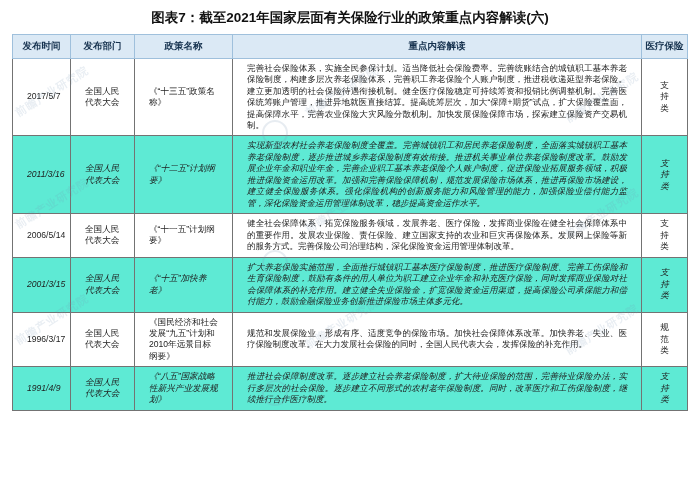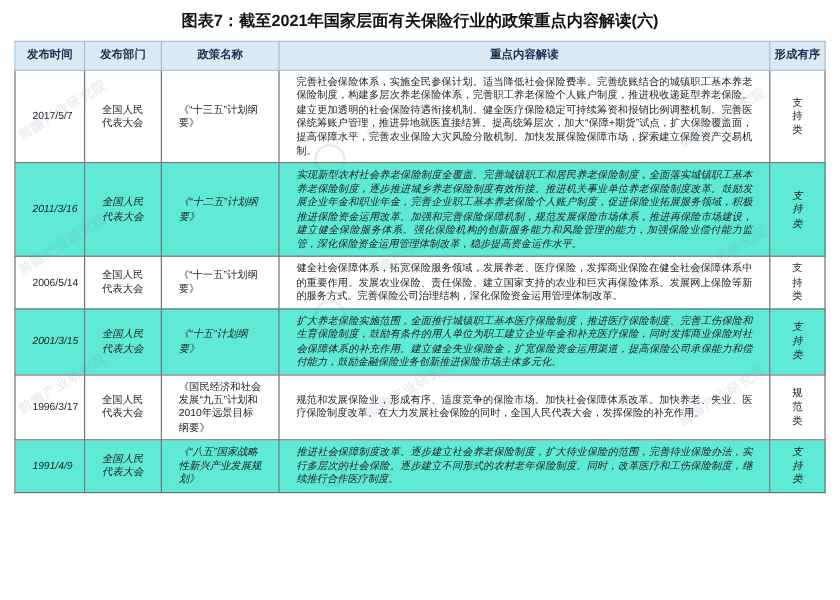--- a/index.html
+++ b/index.html
@@ -159,49 +159,49 @@
       <col style="width:98px">
       <col>
       <col style="width:46px">
     </colgroup>
     <thead>
       <tr>
         <th>发布时间</th>
         <th>发布部门</th>
         <th>政策名称</th>
         <th>重点内容解读</th>
-        <th>形成有序</th>
+        <th>医疗保险</th>
       </tr>
     </thead>
     <tbody>
       <tr class="band-odd">
         <td class="c-date">2017/5/7</td>
         <td class="c-dept">全国人民代表大会</td>
-        <td class="c-name">《“十三五”计划纲要》</td>
+        <td class="c-name">《“十三五”政策名称》</td>
         <td class="c-content">完善社会保险体系，实施全民参保计划。适当降低社会保险费率。完善统账结合的城镇职工基本养老保险制度，构建多层次养老保险体系，完善职工养老保险个人账户制度，推进税收递延型养老保险。建立更加透明的社会保险待遇衔接机制。健全医疗保险稳定可持续筹资和报销比例调整机制。完善医保统筹账户管理，推进异地就医直接结算。提高统筹层次，加大“保障+期货”试点，扩大保险覆盖面，提高保障水平，完善农业保险大灾风险分散机制。加快发展保险保障市场，探索建立保险资产交易机制。</td>
         <td class="c-type">支持类</td>
       </tr>
       <tr class="band-even">
         <td class="c-date">2011/3/16</td>
         <td class="c-dept">全国人民代表大会</td>
         <td class="c-name">《“十二五”计划纲要》</td>
         <td class="c-content">实现新型农村社会养老保险制度全覆盖。完善城镇职工和居民养老保险制度，全面落实城镇职工基本养老保险制度，逐步推进城乡养老保险制度有效衔接。推进机关事业单位养老保险制度改革。鼓励发展企业年金和职业年金，完善企业职工基本养老保险个人账户制度，促进保险业拓展服务领域，积极推进保险资金运用改革。加强和完善保险保障机制，规范发展保险市场体系，推进再保险市场建设，建立健全保险服务体系。强化保险机构的创新服务能力和风险管理的能力，加强保险业偿付能力监管，深化保险资金运用管理体制改革，稳步提高资金运作水平。</td>
         <td class="c-type">支持类</td>
       </tr>
       <tr class="band-odd">
         <td class="c-date">2006/5/14</td>
         <td class="c-dept">全国人民代表大会</td>
         <td class="c-name">《“十一五”计划纲要》</td>
         <td class="c-content">健全社会保障体系，拓宽保险服务领域，发展养老、医疗保险，发挥商业保险在健全社会保障体系中的重要作用。发展农业保险、责任保险、建立国家支持的农业和巨灾再保险体系。发展网上保险等新的服务方式。完善保险公司治理结构，深化保险资金运用管理体制改革。</td>
         <td class="c-type">支持类</td>
       </tr>
       <tr class="band-even">
         <td class="c-date">2001/3/15</td>
         <td class="c-dept">全国人民代表大会</td>
-        <td class="c-name">《“十五”计划纲要》</td>
+        <td class="c-name">《“十五”加快养老》</td>
         <td class="c-content">扩大养老保险实施范围，全面推行城镇职工基本医疗保险制度，推进医疗保险制度、完善工伤保险和生育保险制度，鼓励有条件的用人单位为职工建立企业年金和补充医疗保险，同时发挥商业保险对社会保障体系的补充作用。建立健全失业保险金，扩宽保险资金运用渠道，提高保险公司承保能力和偿付能力，鼓励金融保险业务创新推进保险市场主体多元化。</td>
         <td class="c-type">支持类</td>
       </tr>
       <tr class="band-odd">
         <td class="c-date">1996/3/17</td>
         <td class="c-dept">全国人民代表大会</td>
         <td class="c-name">《国民经济和社会发展“九五”计划和2010年远景目标纲要》</td>
         <td class="c-content">规范和发展保险业，形成有序、适度竞争的保险市场。加快社会保障体系改革。加快养老、失业、医疗保险制度改革。在大力发展社会保险的同时，全国人民代表大会，发挥保险的补充作用。</td>
         <td class="c-type">规范类</td>
       </tr>

